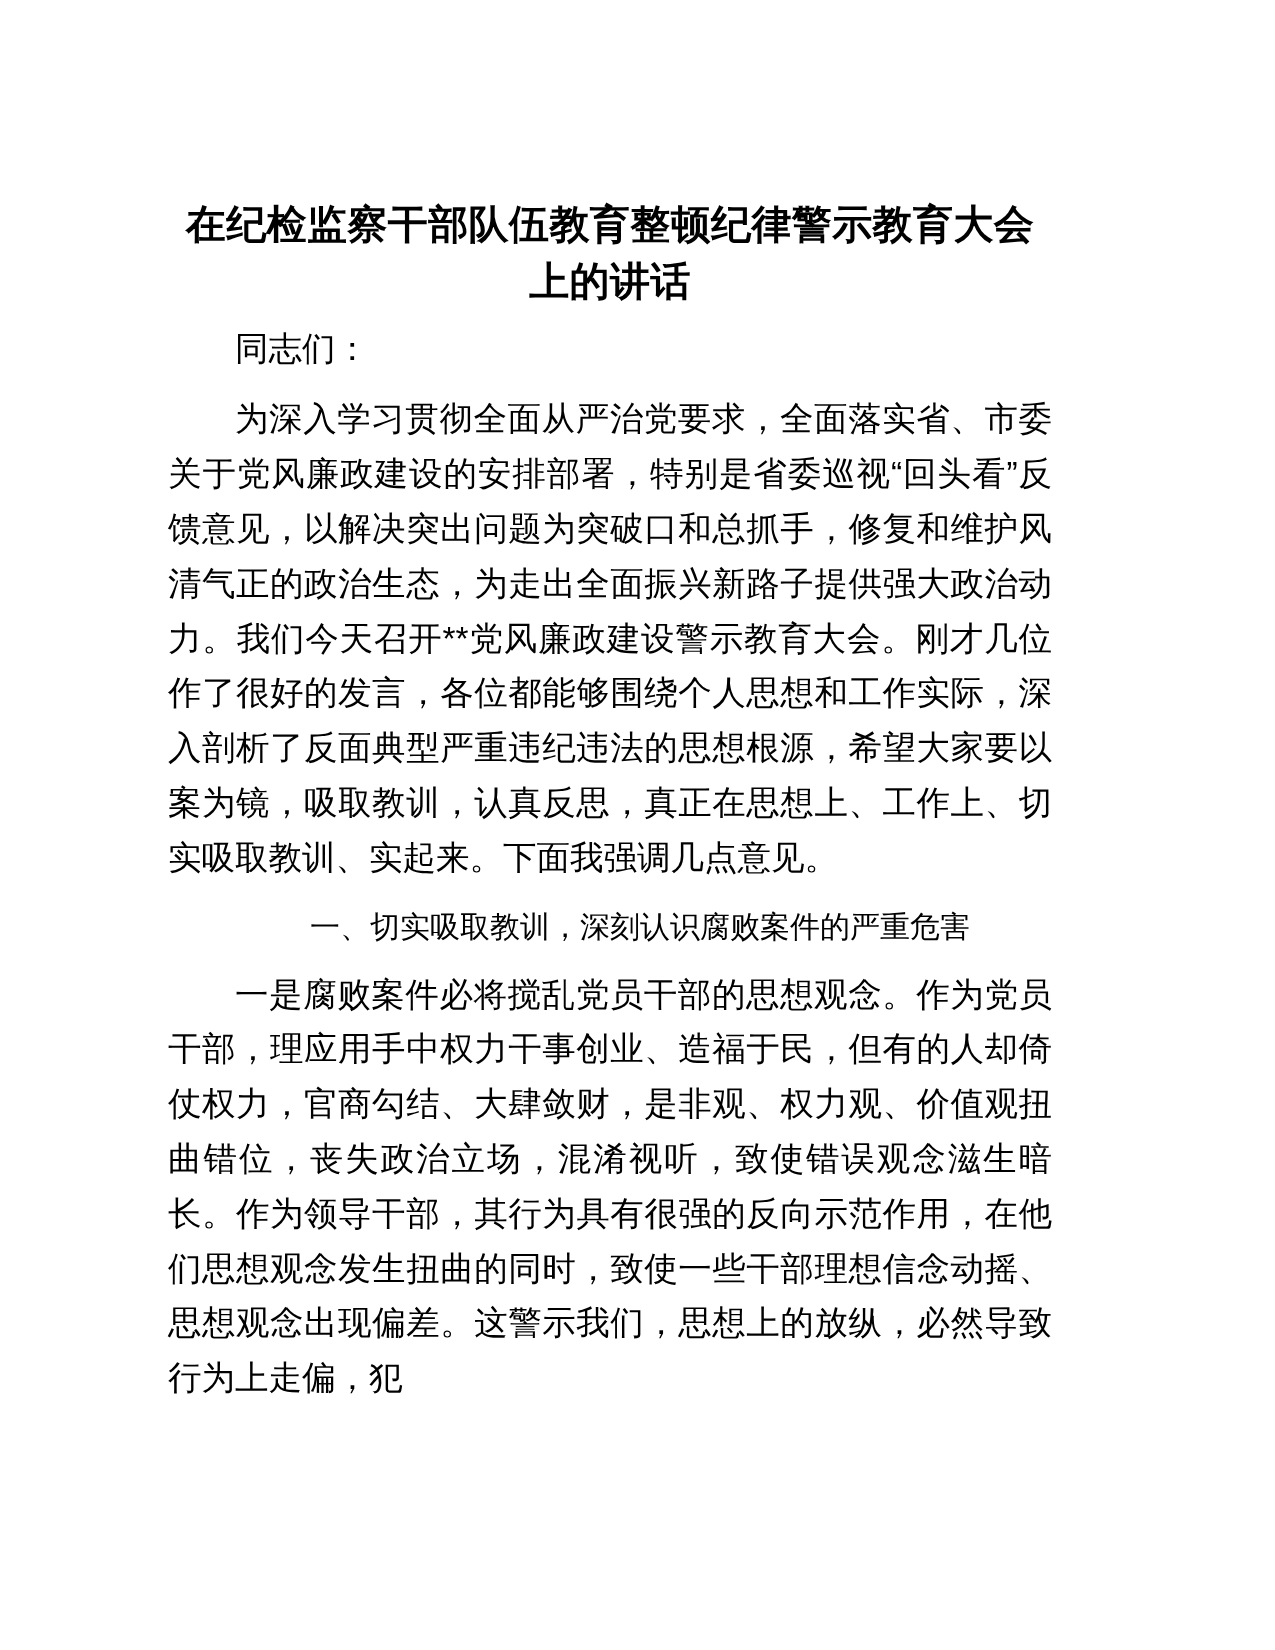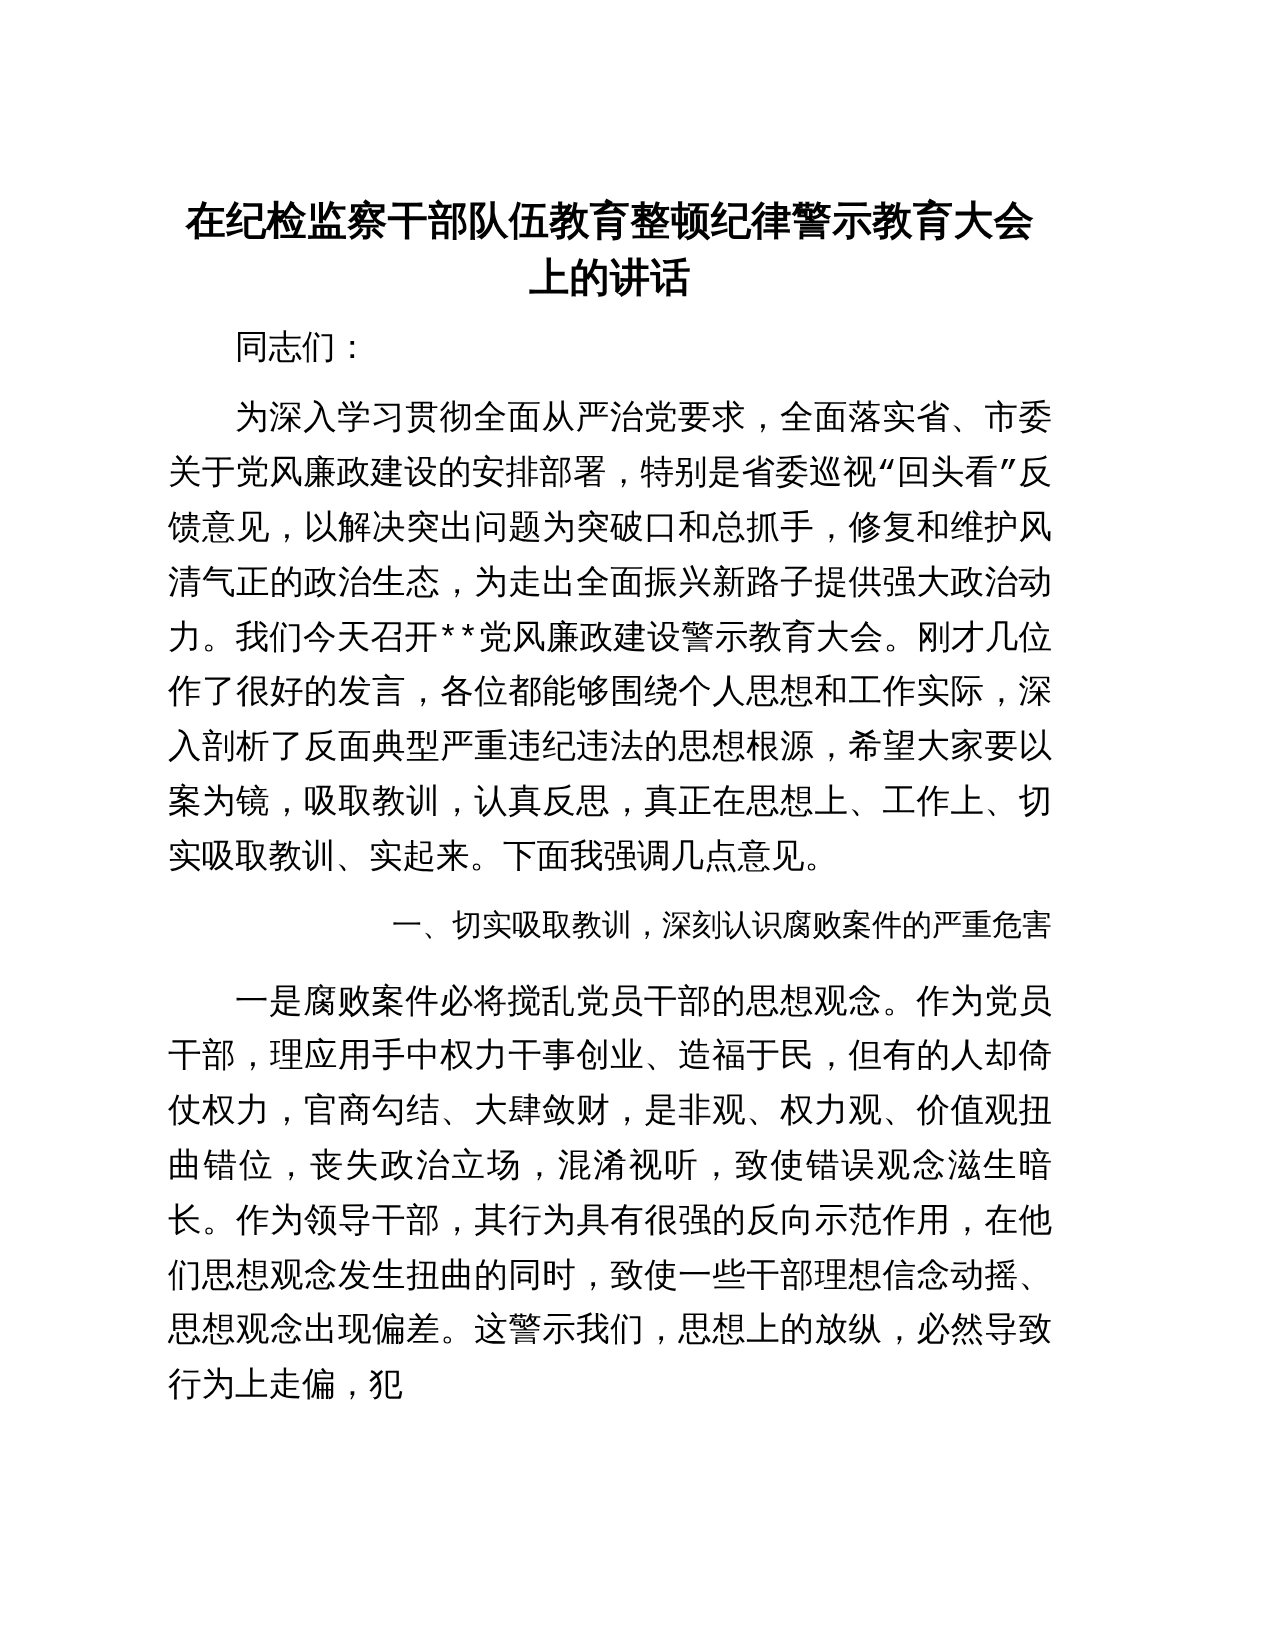--- a/index.html
+++ b/index.html
@@ -19,21 +19,20 @@
   }
 
   .page {
     position: absolute;
     left: 0;
     top: 0;
     width: 1008px;
     height: 1650px;
     background: #ffffff;
     box-sizing: border-box;
-    font-family: Liberation Mono, monospace;
   }
 
   .content {
     position: absolute;
     left: 168px;
     top: 196px;
     width: 884px;
   }
 
   
@@ -68,29 +67,29 @@
   
   .para.salutation {
     text-align: left;
     margin-top: 12px;
   }
 
   
   .section-heading {
     font-size: 30px;
     line-height: 54px;
-    text-align: right;
+    text-align: center;
     margin: 14px 0 0 0;
     padding: 0;
     text-indent: 60px;
     word-break: break-all;
   }
 
   .para.after-heading {
-    margin-top: 22px;
+    margin-top: 14px;
   }
 </style>
 </head>
 <body>
 
 <div class="page">
   <div class="content">
 
     <h1 class="doc-title">在纪检监察干部队伍教育整顿纪律警示教育大会上的讲话</h1>
 

